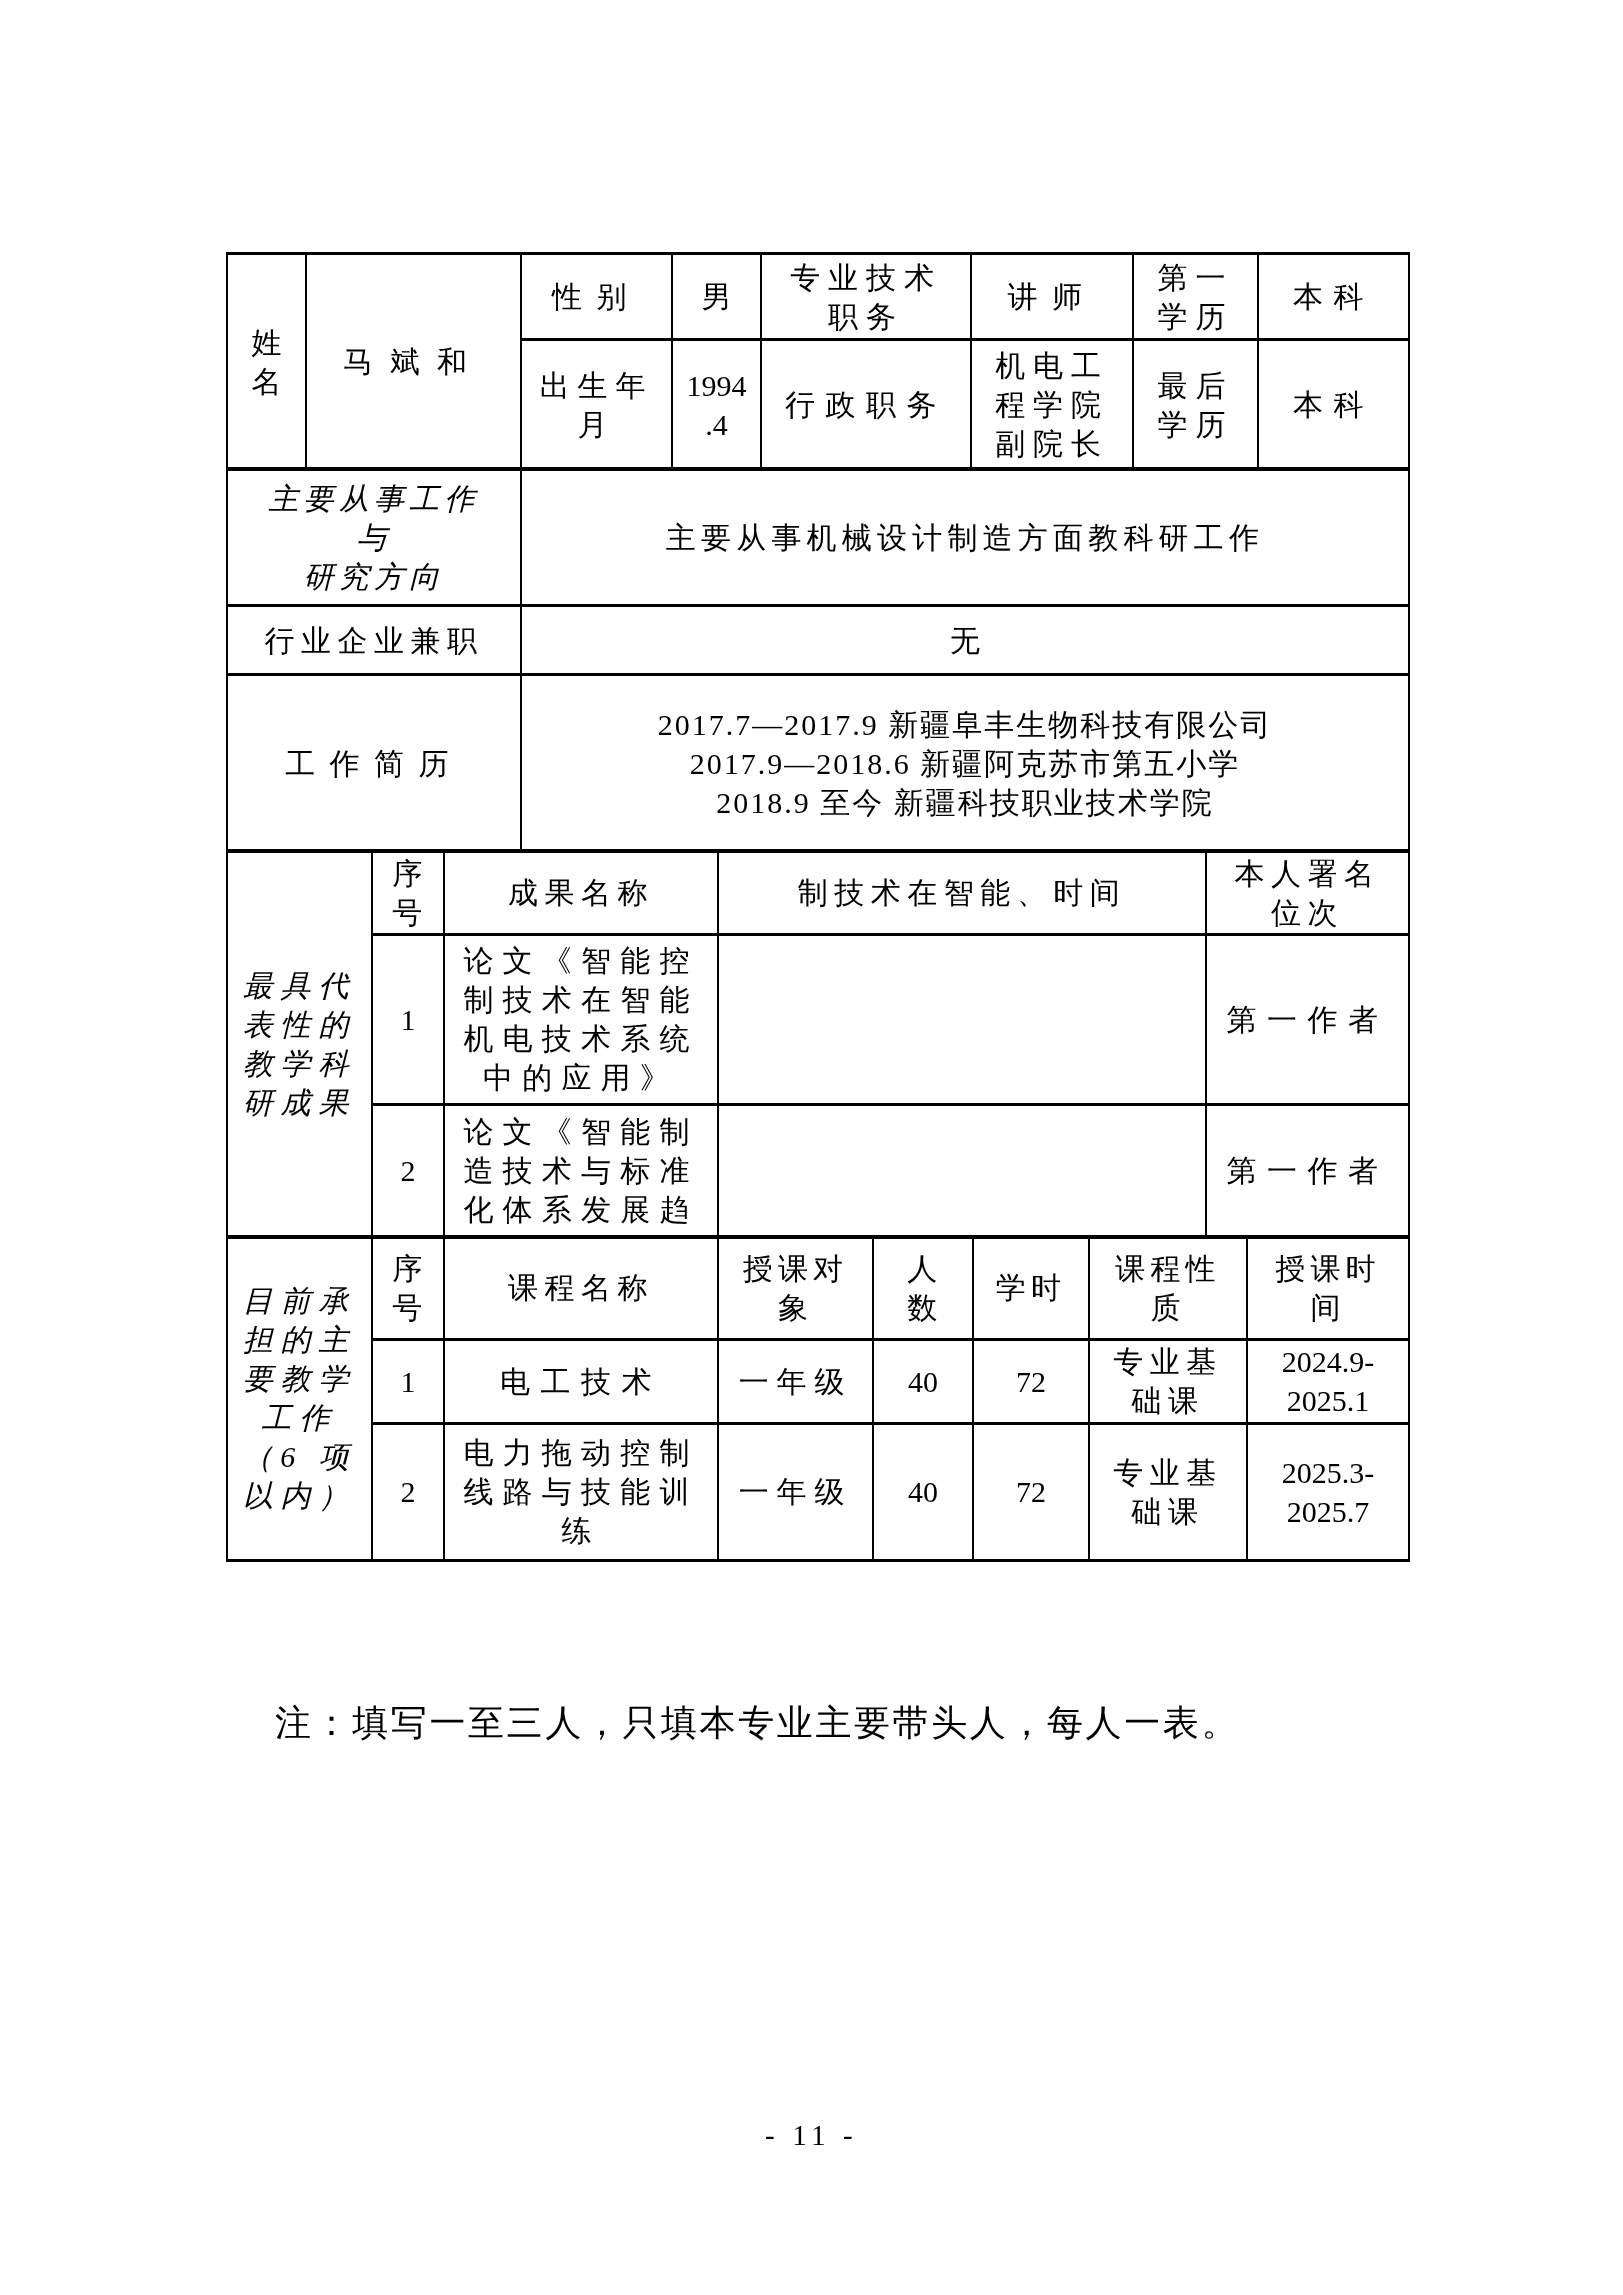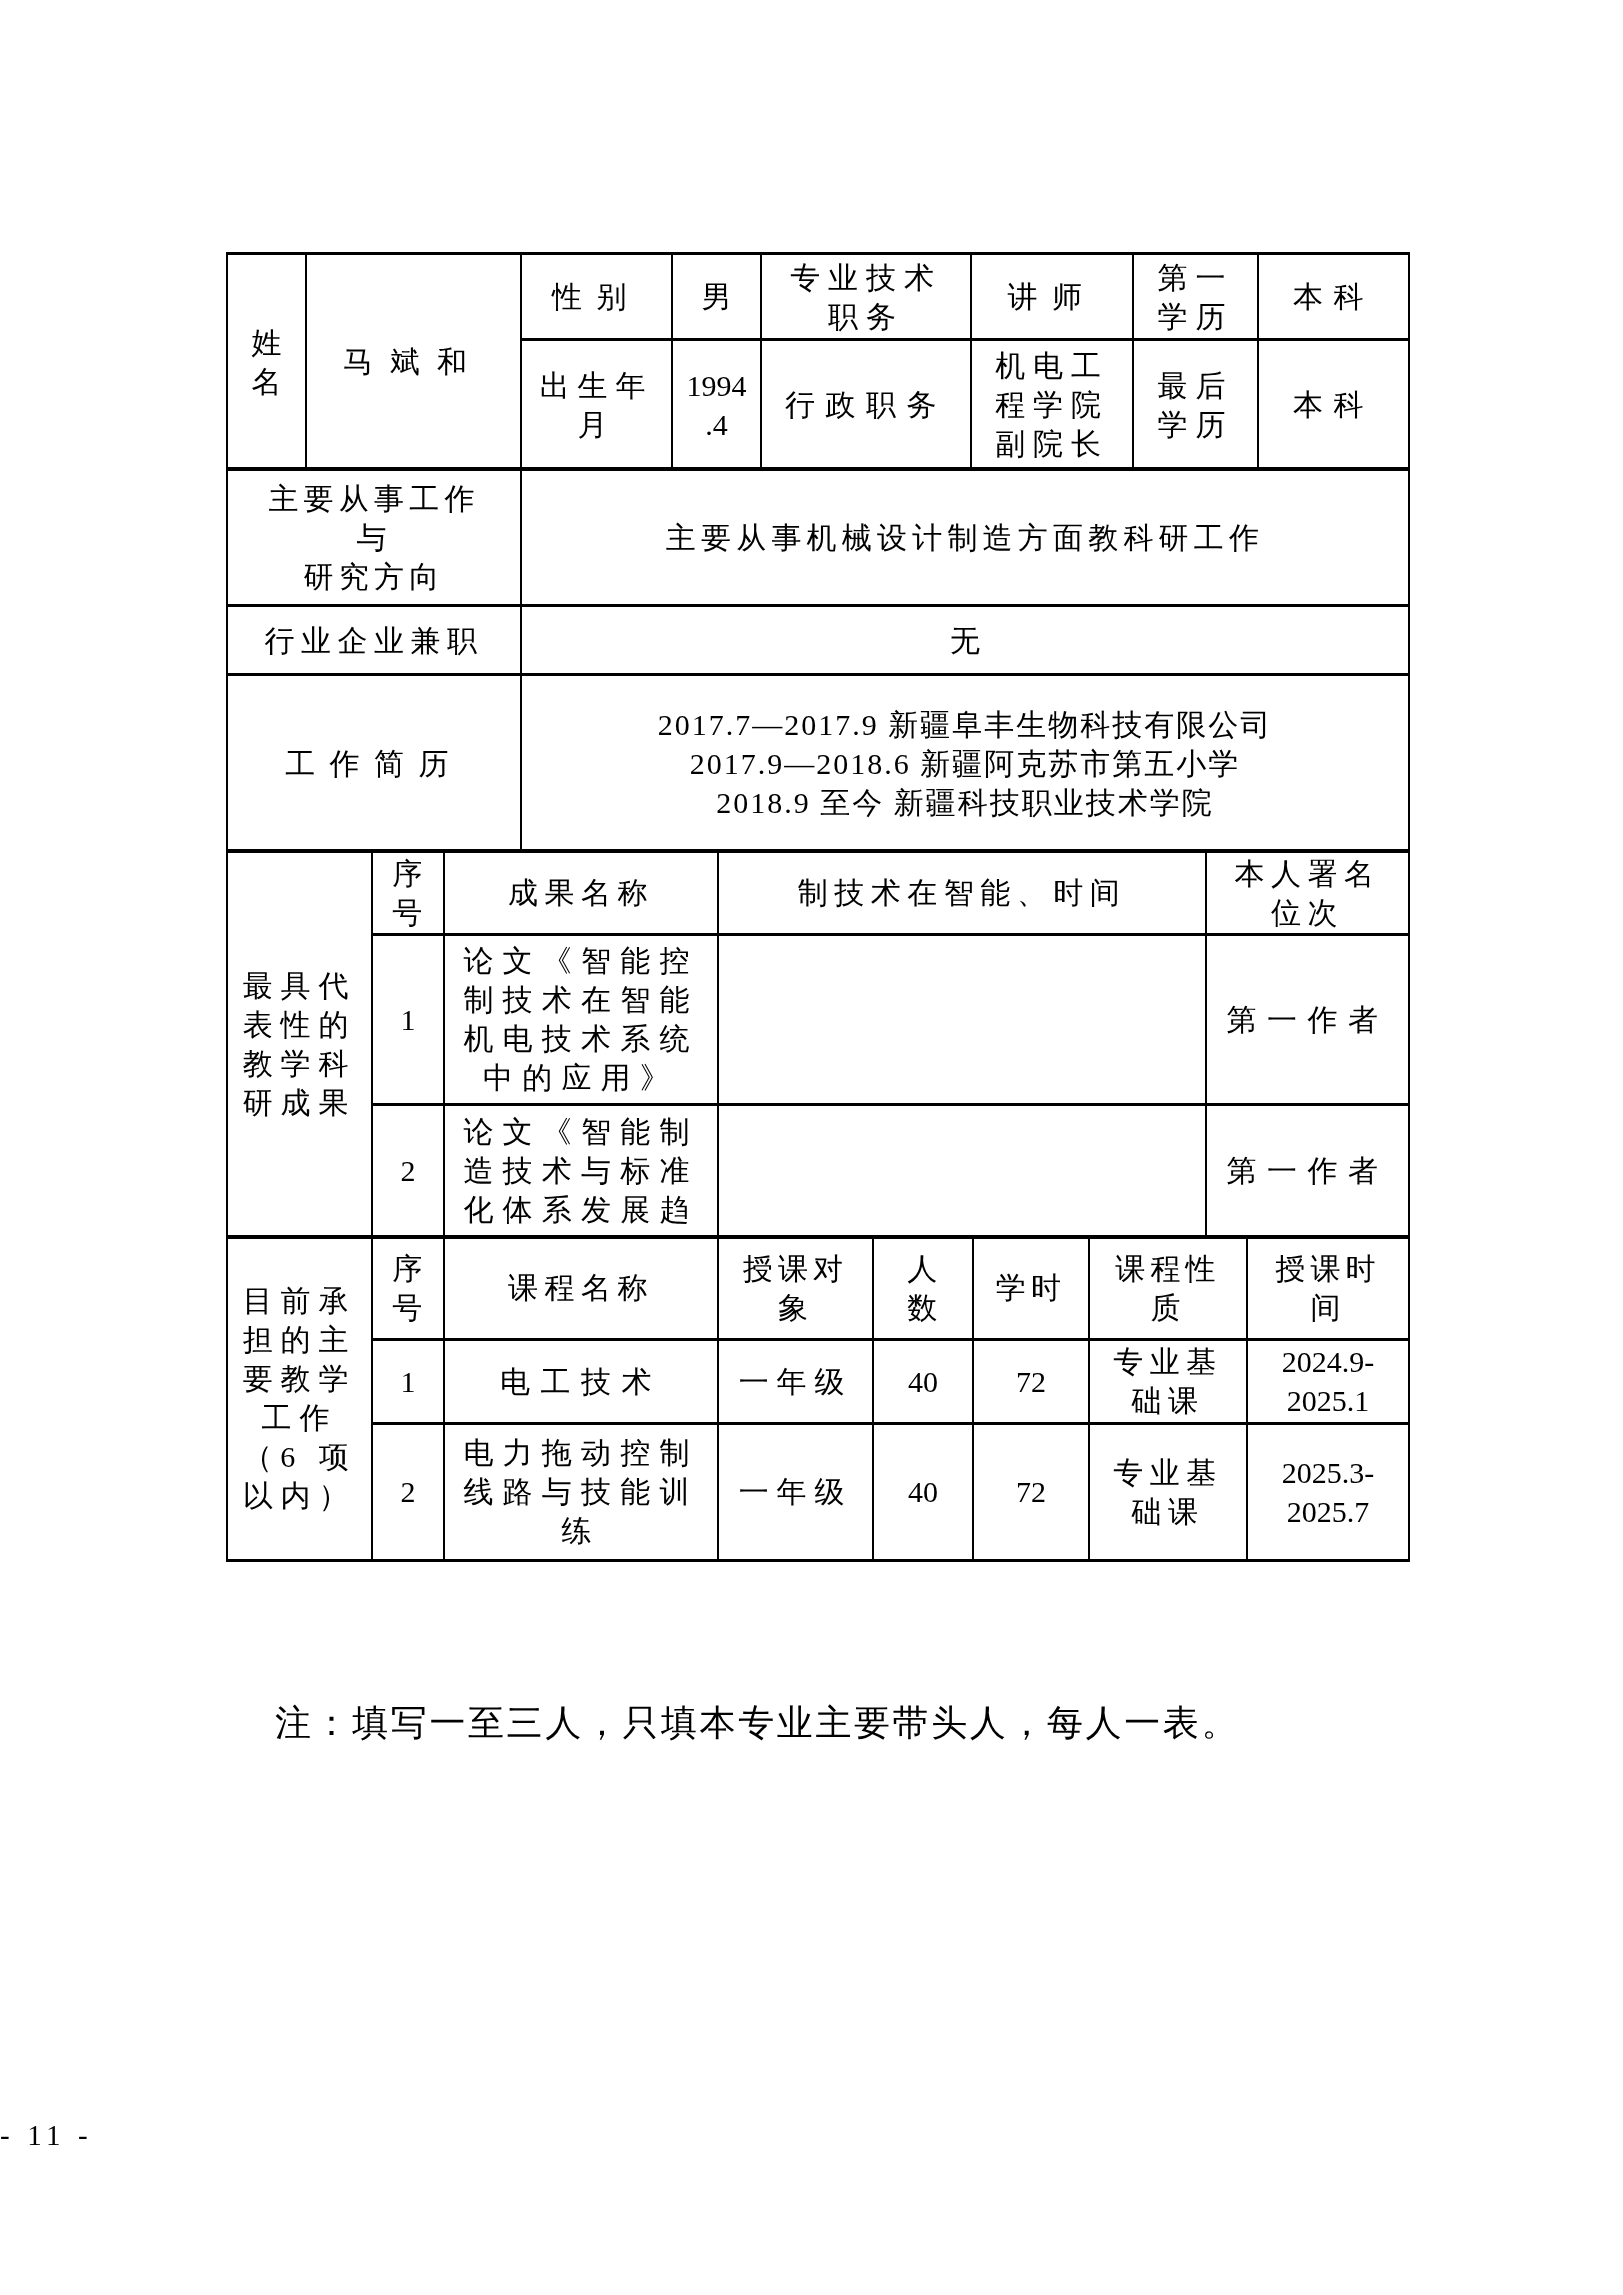--- a/index.html
+++ b/index.html
@@ -41,41 +41,41 @@
   .ls2{letter-spacing:1.3px;}
   .ls8{letter-spacing:5.2px;}
   .ls10{letter-spacing:6.5px;}
   .ls12{letter-spacing:7.9px;}
   .ls14{letter-spacing:9.2px;}
   .ls16{letter-spacing:10.5px;margin-left:43px;}
   .ls22{letter-spacing:14.4px;}
   .ls26{letter-spacing:17px;}
   .lh52{line-height:34px;}
   .lh55{line-height:36px;}
-  .lh64{line-height:42px;}
+  .lh64{line-height:42px;font-style:italic;}
   .lh84{line-height:55px;}
   .resume-cell{
     text-align:left;
     padding-left:34px;
     line-height:44px;
     letter-spacing:2px;
   }
   .note{
     position:absolute;
     left:275px;
     top:1699px;
     font-size:36px;
     letter-spacing:2.6px;
   }
   .pageno{
     position:absolute;
     left:0;
     top:2119px;
     width:1623px;
-    text-align:left;
+    text-align:center;
     font-size:29px;
     letter-spacing:5.2px;
   }
 </style>
 </head>
 <body>
 
 <div class="page">
   <div class="form-wrap">
 

